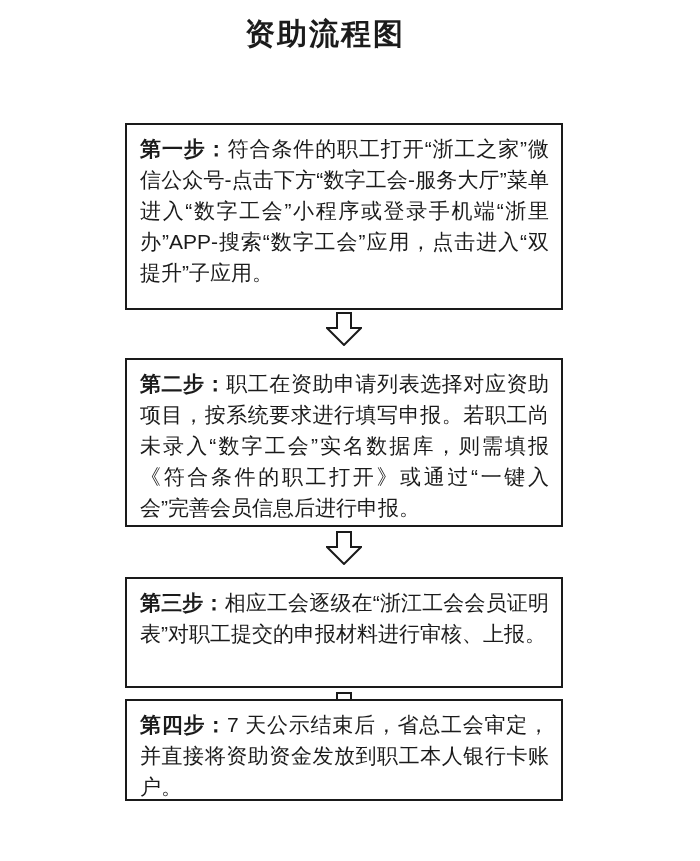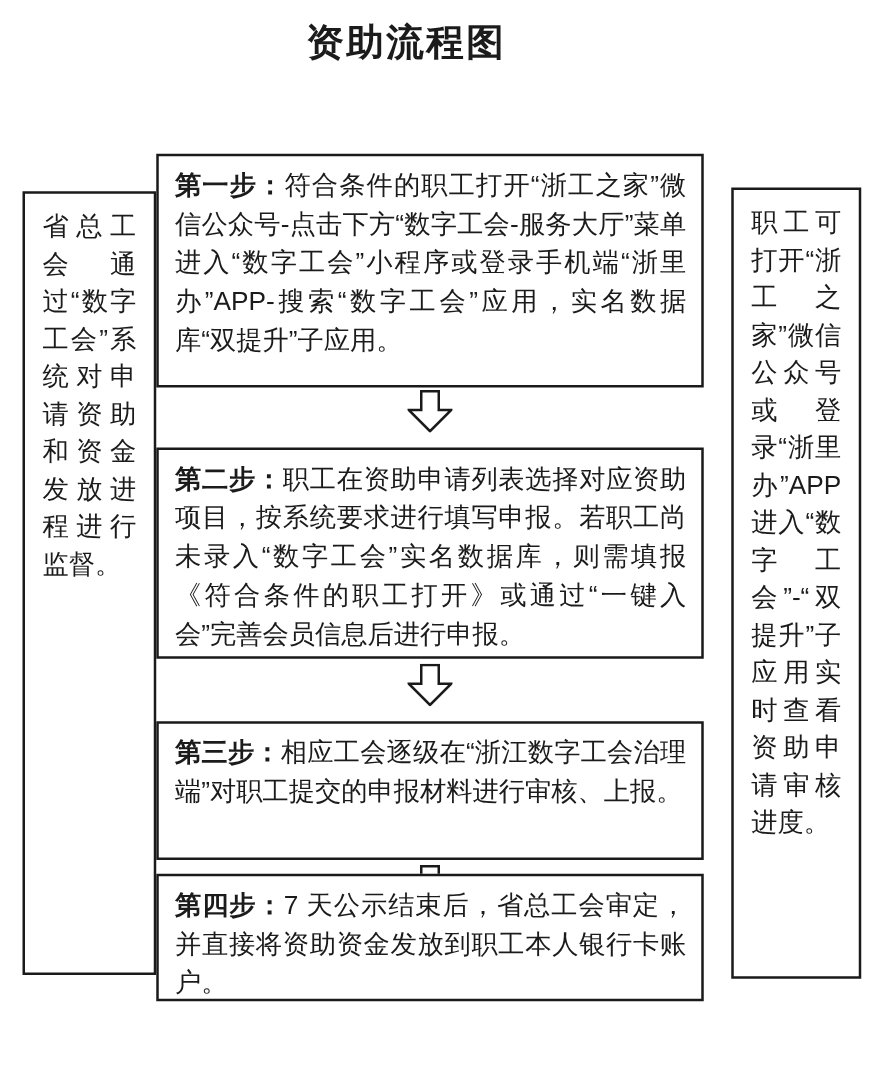--- a/index.html
+++ b/index.html
@@ -79,46 +79,40 @@
   .arrow-3 { top: 692px; }
   p { margin: 0; }
 </style>
 </head>
 <body>
 
 <div class="canvas">
 
   <h1 class="title">资助流程图</h1>
 
-  <div class="flow-box side-box side-left">
-    <p>省总工会通过“数字工会”系统对申请资助和资金发放进程进行监督。</p>
-  </div>
 
-  <div class="flow-box side-box side-right">
-    <p>职工可打开“浙工之家”微信公众号或登录“浙里办”APP 进入“数字工会”-“双提升”子应用实时查看资助申请审核进度。</p>
-  </div>
 
   <div class="flow-box step-box step-1">
-    <p><span class="step-label">第一步：</span><span>符合条件的职工打开“浙工之家”微信公众号-点击下方“数字工会-服务大厅”菜单进入“数字工会”小程序或登录手机端“浙里办”APP-搜索“数字工会”应用，实名数据库“双提升”子应用。</span></p>
+    <p><span class="step-label">第一步：</span><span>符合条件的职工打开“浙工之家”微信公众号-点击下方“数字工会-服务大厅”菜单进入“数字工会”小程序或登录手机端“浙里办”APP-搜索“数字工会”应用，点击进入“双提升”子应用。</span></p>
   </div>
 
   <svg class="flow-arrow arrow-1" viewBox="0 0 36 34" xmlns="http://www.w3.org/2000/svg">
     <path d="M11 1 H25 V16 H35 L18 33 L1 16 H11 Z" fill="#ffffff" stroke="#1a1a1a" stroke-width="2" stroke-linejoin="miter"></path>
   </svg>
 
   <div class="flow-box step-box step-2">
     <p><span class="step-label">第二步：</span><span>职工在资助申请列表选择对应资助项目，按系统要求进行填写申报。若职工尚未录入“数字工会”实名数据库，则需填报《符合条件的职工打开》或通过“一键入会”完善会员信息后进行申报。</span></p>
   </div>
 
   <svg class="flow-arrow arrow-2" viewBox="0 0 36 34" xmlns="http://www.w3.org/2000/svg">
     <path d="M11 1 H25 V16 H35 L18 33 L1 16 H11 Z" fill="#ffffff" stroke="#1a1a1a" stroke-width="2" stroke-linejoin="miter"></path>
   </svg>
 
   <div class="flow-box step-box step-3">
-    <p><span class="step-label">第三步：</span><span>相应工会逐级在“浙江数字工会治理端”对职工提交的申报材料进行审核、上报。</span></p>
+    <p><span class="step-label">第三步：</span><span>相应工会逐级在“浙江工会会员证明表”对职工提交的申报材料进行审核、上报。</span></p>
   </div>
 
   <svg class="flow-arrow arrow-3" viewBox="0 0 36 34" xmlns="http://www.w3.org/2000/svg">
     <path d="M11 1 H25 V16 H35 L18 33 L1 16 H11 Z" fill="#ffffff" stroke="#1a1a1a" stroke-width="2" stroke-linejoin="miter"></path>
   </svg>
 
   <div class="flow-box step-box step-4">
     <p><span class="step-label">第四步：</span><span>7 天公示结束后，省总工会审定，并直接将资助资金发放到职工本人银行卡账户。</span></p>
   </div>
 

